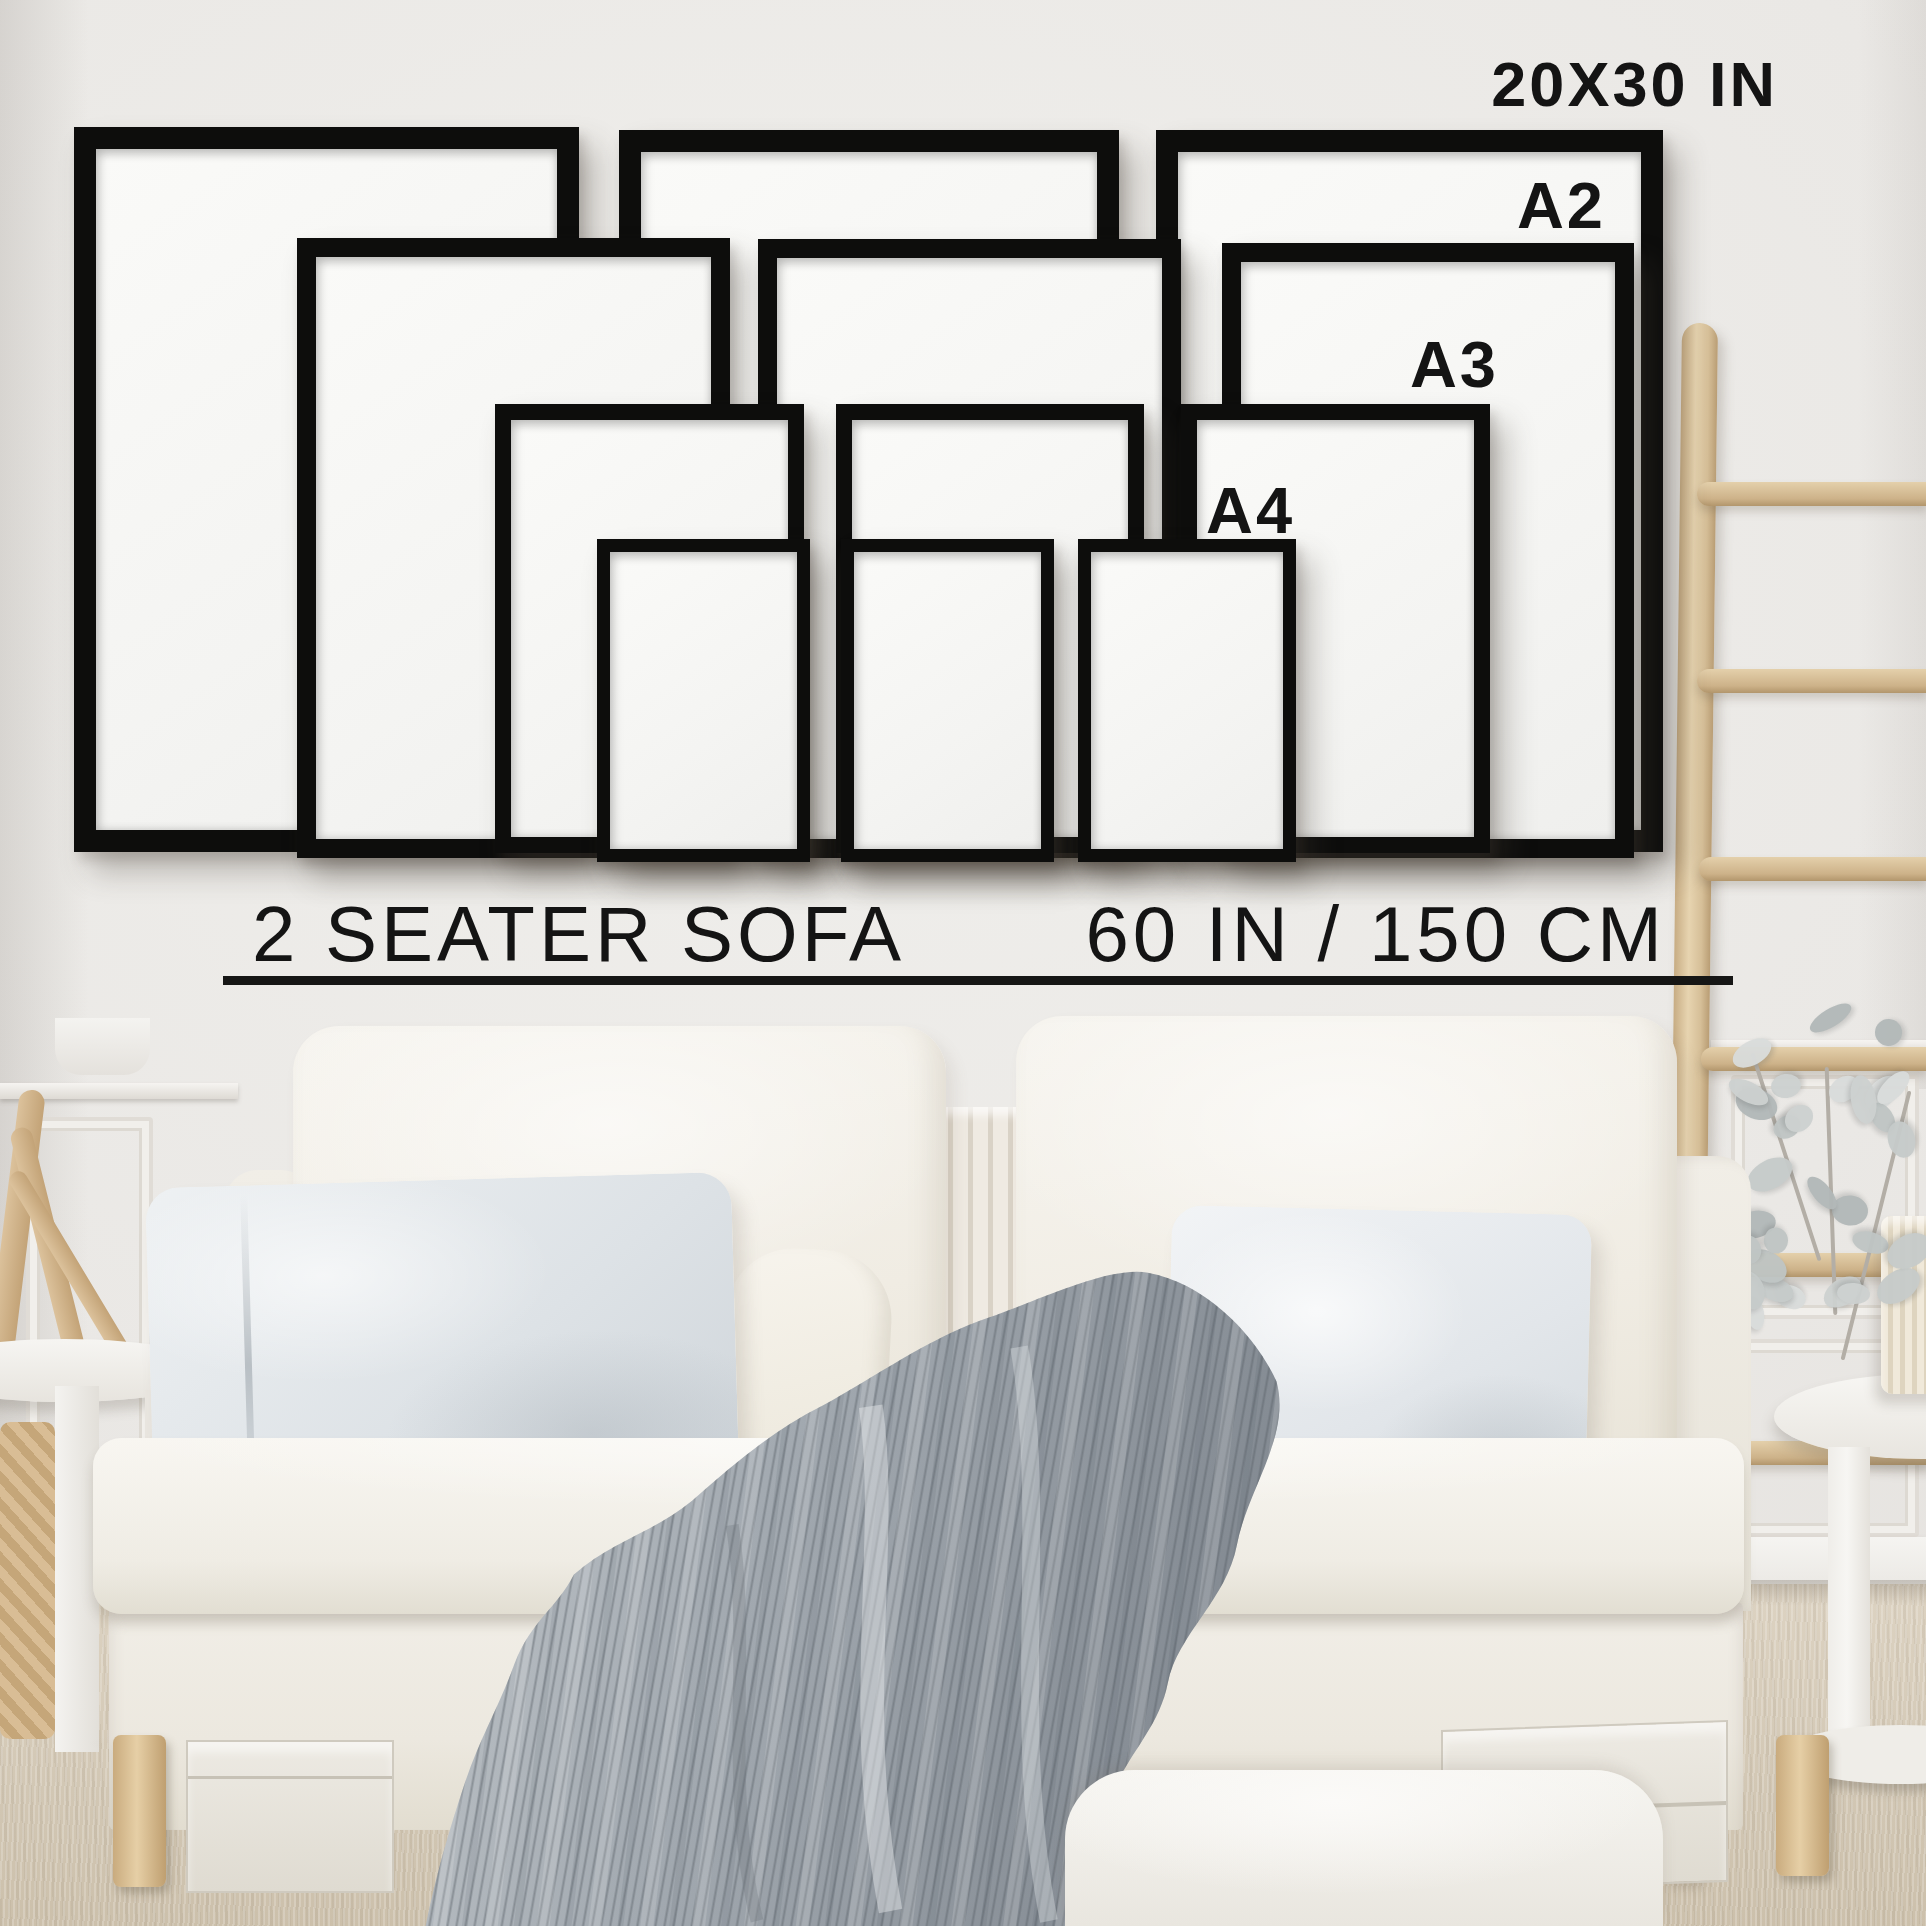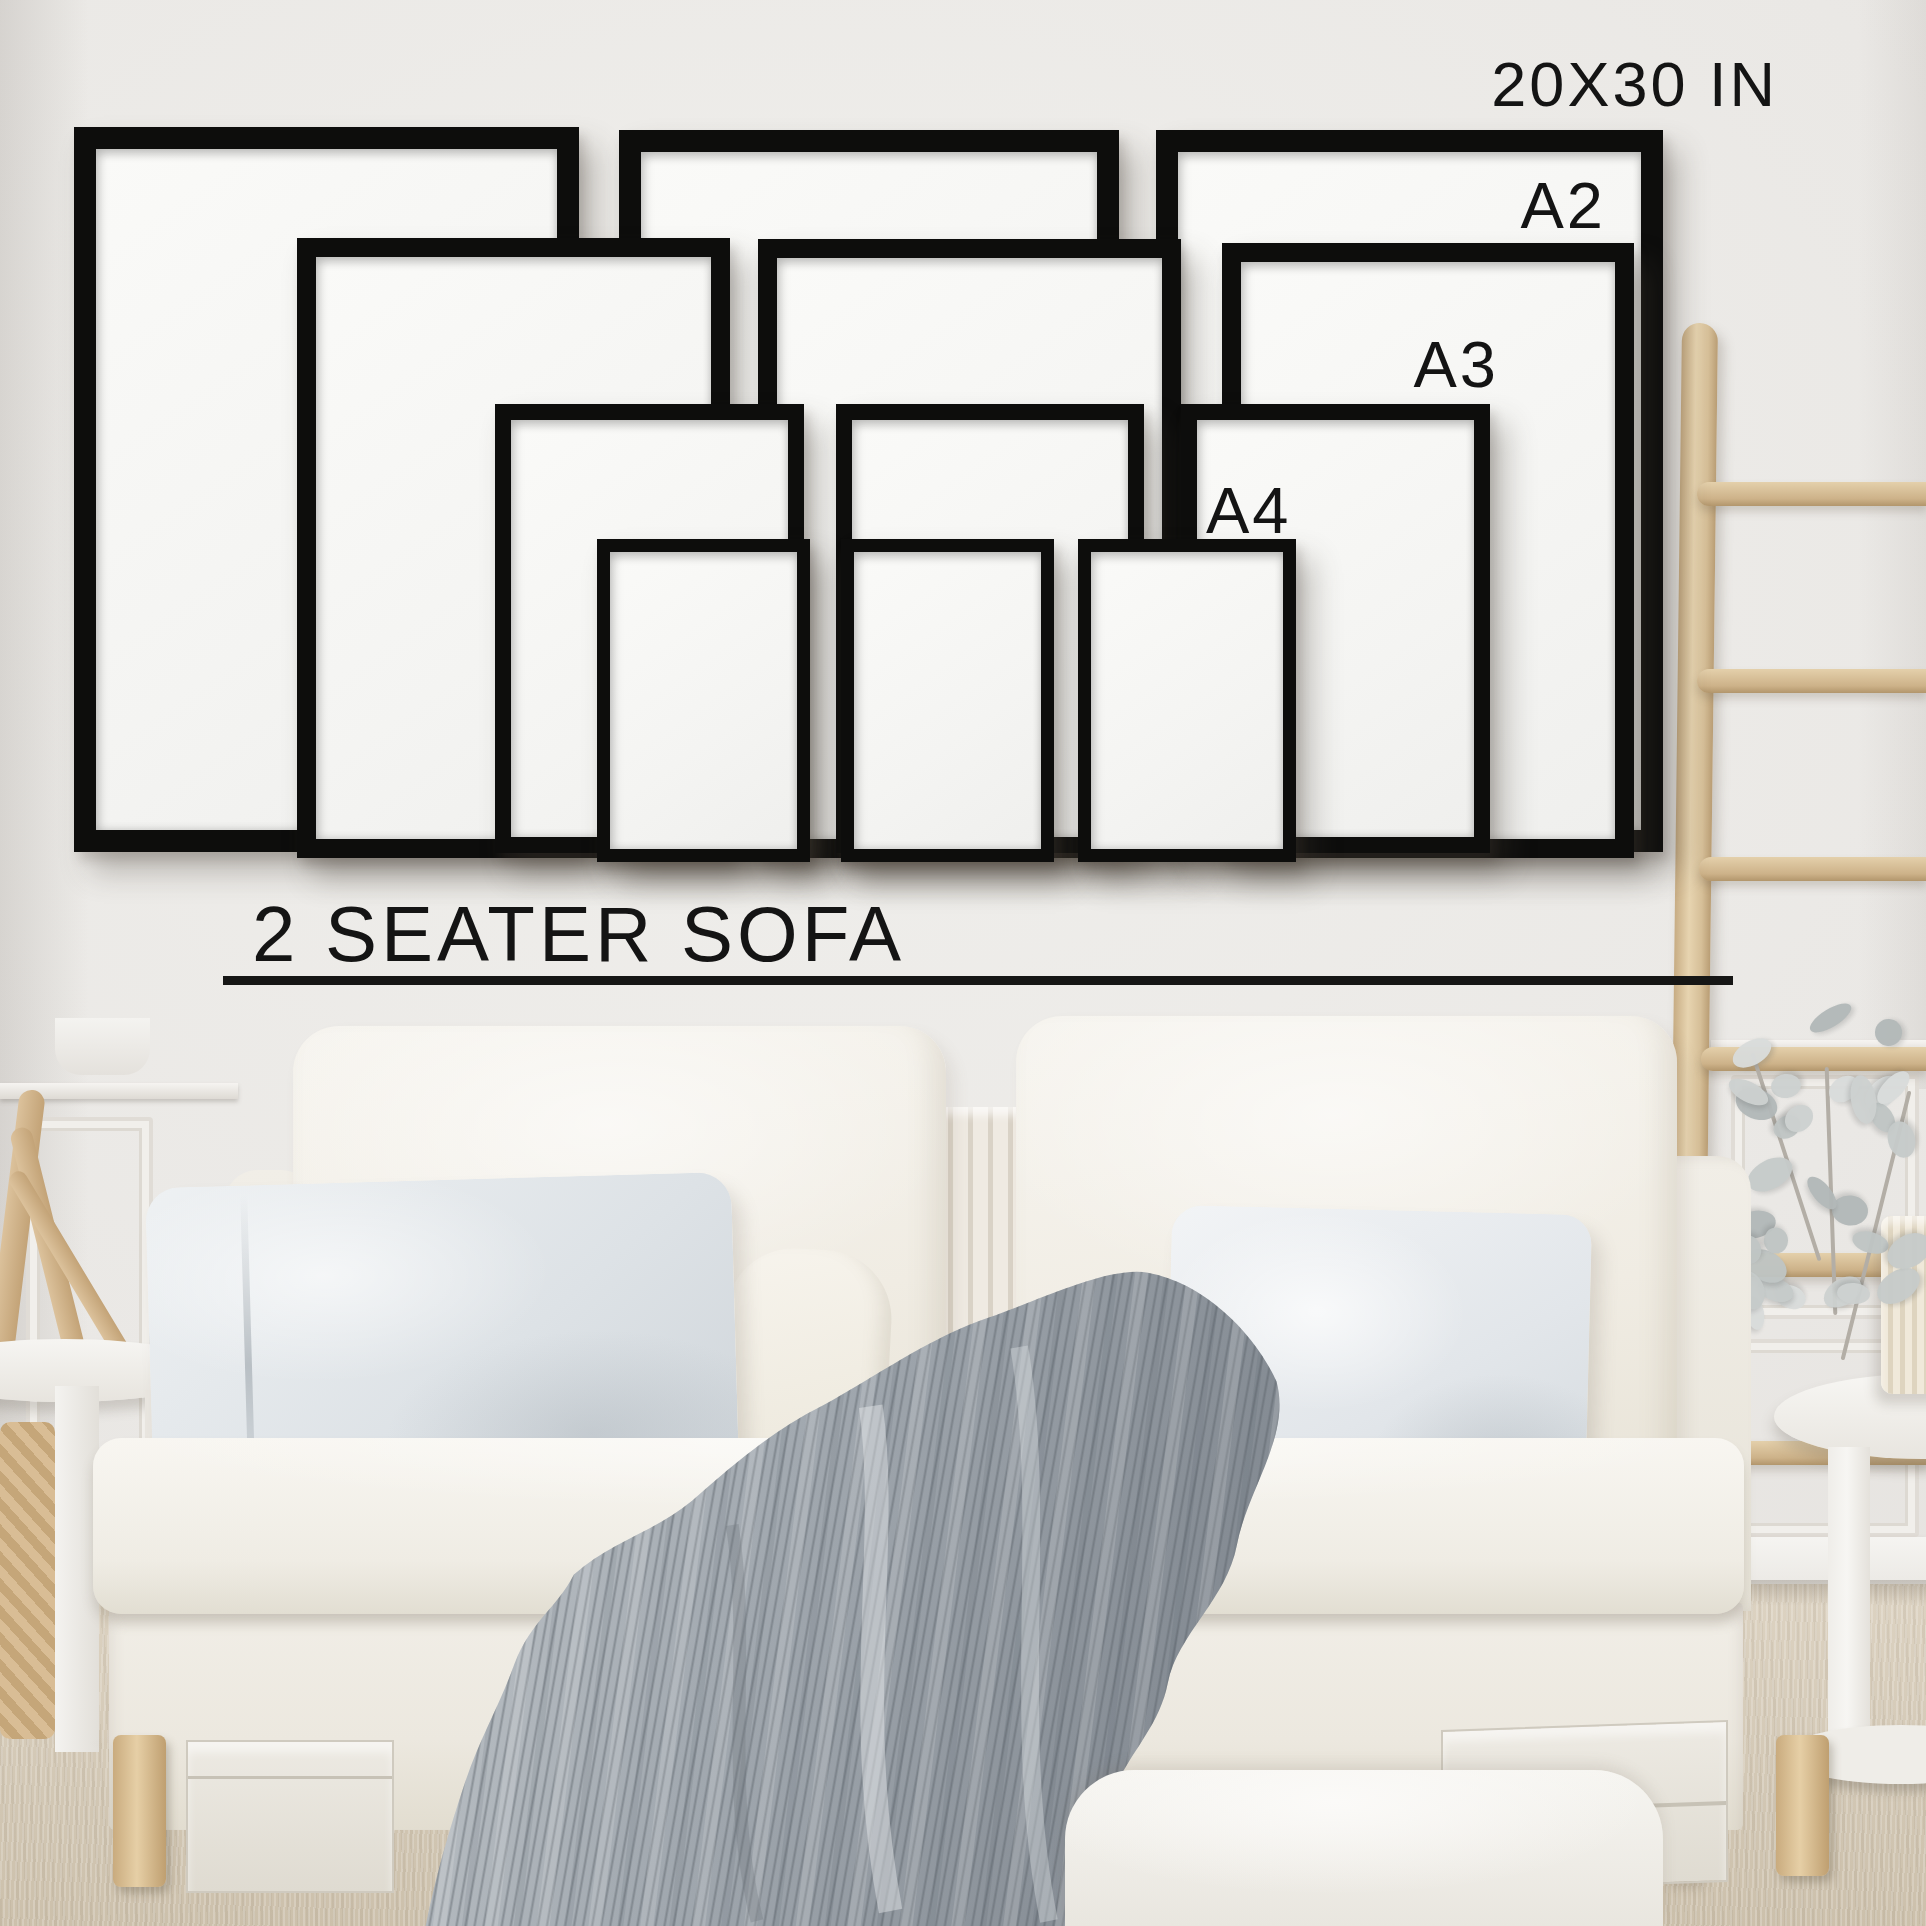--- a/index.html
+++ b/index.html
@@ -55,21 +55,21 @@
   
   .frames{position:absolute;inset:0;z-index:8;}
   .pframe{position:absolute;box-sizing:border-box;background:
       linear-gradient(145deg,#fafaf8 0%,#f4f4f2 60%,#efefed 100%);
     border-style:solid;border-color:#0d0d0c;
     box-shadow:16px 20px 28px rgba(70,62,54,.30), 5px 8px 10px rgba(70,62,54,.18),
       inset 0 6px 9px rgba(0,0,0,.18), inset 6px 0 9px rgba(0,0,0,.10),
       inset -3px -3px 6px rgba(0,0,0,.06);}
 
   
-  .anno{position:absolute;z-index:12;letter-spacing:3px;white-space:nowrap;color:#141414;}
+  .anno{position:absolute;z-index:12;letter-spacing:3px;white-space:nowrap;color:#141414;font-weight:bold;}
   .lbl-2030{right:149px;top:48px;font-size:63px;}
   .lbl-a2{right:321px;top:168px;font-size:65px;}
   .lbl-a3{right:428px;top:327px;font-size:65px;}
   .lbl-a4{left:1206px;top:473px;font-size:65px;}
   .headline{position:absolute;z-index:12;font-size:78px;letter-spacing:4px;top:889px;
     white-space:nowrap;color:#141414;}
   .hl-left{left:252px;}
   .hl-right{right:261px;}
   .divider{position:absolute;left:223px;top:976px;width:1510px;height:9px;
     background:#161615;z-index:12;}
@@ -216,20 +216,21 @@
       <div class="pframe" style="left: 597px; top: 539px; width: 213px; height: 323px; border-width: 13px;"></div>
       <div class="pframe" style="left: 841px; top: 539px; width: 213px; height: 323px; border-width: 13px;"></div>
       <div class="pframe" style="left: 1078px; top: 539px; width: 218px; height: 323px; border-width: 13px;"></div>
     </div>
 
   <div class="anno lbl-2030">20X30 IN</div>
   <div class="anno lbl-a2">A2</div>
   <div class="anno lbl-a3">A3</div>
   <div class="anno lbl-a4">A4</div>
   <div class="headline hl-left">2 SEATER SOFA</div>
+  <div class="headline hl-right">60 IN / 150 CM</div>
   <div class="divider"></div>
 
   <div class="rdecor">
     <div class="side-table-r"></div>
     <div class="table-col-r"></div>
     <div class="table-foot-r"></div>
     <div class="vase"></div>
     <div class="flowers" id="flowers">
         <div class="stem" style="left: 59px; top: 40px; height: 218px; transform: rotate(-18deg);"></div>
         <div class="stem" style="left: 104px; top: 59px; height: 248px; transform: rotate(-2deg);"></div>

